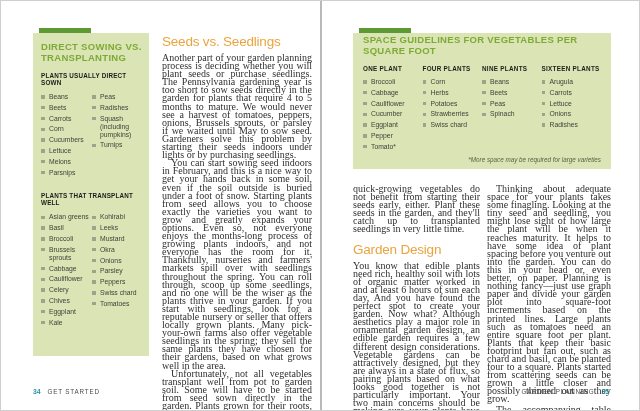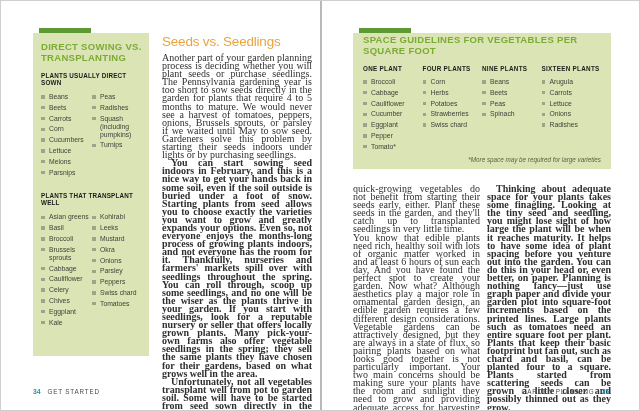--- a/index.html
+++ b/index.html
@@ -33,21 +33,21 @@
 
   
   .orange-heading {
     margin:0 0 5px 0; font-size:13.5px; line-height:14px; font-weight:normal;
     color:#eaa43e; letter-spacing:-0.2px;
   }
   .body-para {
     margin:0; font-family:"Liberation Serif", serif; font-size:10px; line-height:8.1px;
     color:#2f2f2f; text-align:justify;
   }
-  .indent { text-indent:9px;font-weight:bold; }
+  .indent { text-indent:9px; }
 
   .article { position:absolute; left:161px; top:34px; width:150px; }
 
   
   .space-box { left:352px; top:32px; width:258px; height:136px; padding:2px 10px 0 10px; }
   .space-title { width:215px; }
   .table-cols { display:flex; margin-top:2px; }
   .tcol { width:25%; }
   .tcol-heading { margin:0 0 6px 0; font-size:6.3px; font-weight:bold; color:#1c1c1c; letter-spacing:0.3px; }
   .tcol ul { list-style:none; margin:0; padding:0; }
@@ -344,20 +344,21 @@
                 <span class="plant-label">Radishes</span>
               </li>
           </ul>
         </div>
       </div>
       <p class="footnote">*More space may be required for large varieties</p>
     </aside>
 
     <div class="rp-col rp-col1">
       <p class="body-para">quick-growing vegetables do not benefit from starting their seeds early, either. Plant these seeds in the garden, and they'll catch up to transplanted seedlings in very little time.</p>
+      <h1 class="orange-heading gd-heading">Garden Design</h1>
       <p class="body-para">You know that edible plants need rich, healthy soil with lots of organic matter worked in and at least 6 hours of sun each day. And you have found the perfect spot to create your garden. Now what? Although aesthetics play a major role in ornamental garden design, an edible garden requires a few different design considerations. Vegetable gardens can be attractively designed, but they are always in a state of flux, so pairing plants based on what looks good together is not particularly important. Your two main concerns should be making sure your plants have the room and sunlight they need to grow and providing adequate access for harvesting them.</p>
     </div>
 
     <div class="rp-col rp-col2">
       <p class="body-para indent">Thinking about adequate space for your plants takes some finagling. Looking at the tiny seed and seedling, you might lose sight of how large the plant will be when it reaches maturity. It helps to have some idea of plant spacing before you venture out into the garden. You can do this in your head or, even better, on paper. Planning is nothing fancy—just use graph paper and divide your garden plot into square-foot increments based on the printed lines. Large plants such as tomatoes need an entire square foot per plant. Plants that keep their basic footprint but fan out, such as chard and basil, can be planted four to a square. Plants started from scattering seeds can be grown a little closer and possibly thinned out as they grow.</p>
       <p class="body-para indent para-space">The accompanying table perfect a space guideline for vegetables using one, four, nine, and sixteen plants per square foot.</p>
     </div>
 
     <footer class="footer footer-right">
       <span class="running-head">GARDEN PLANNING</span>

